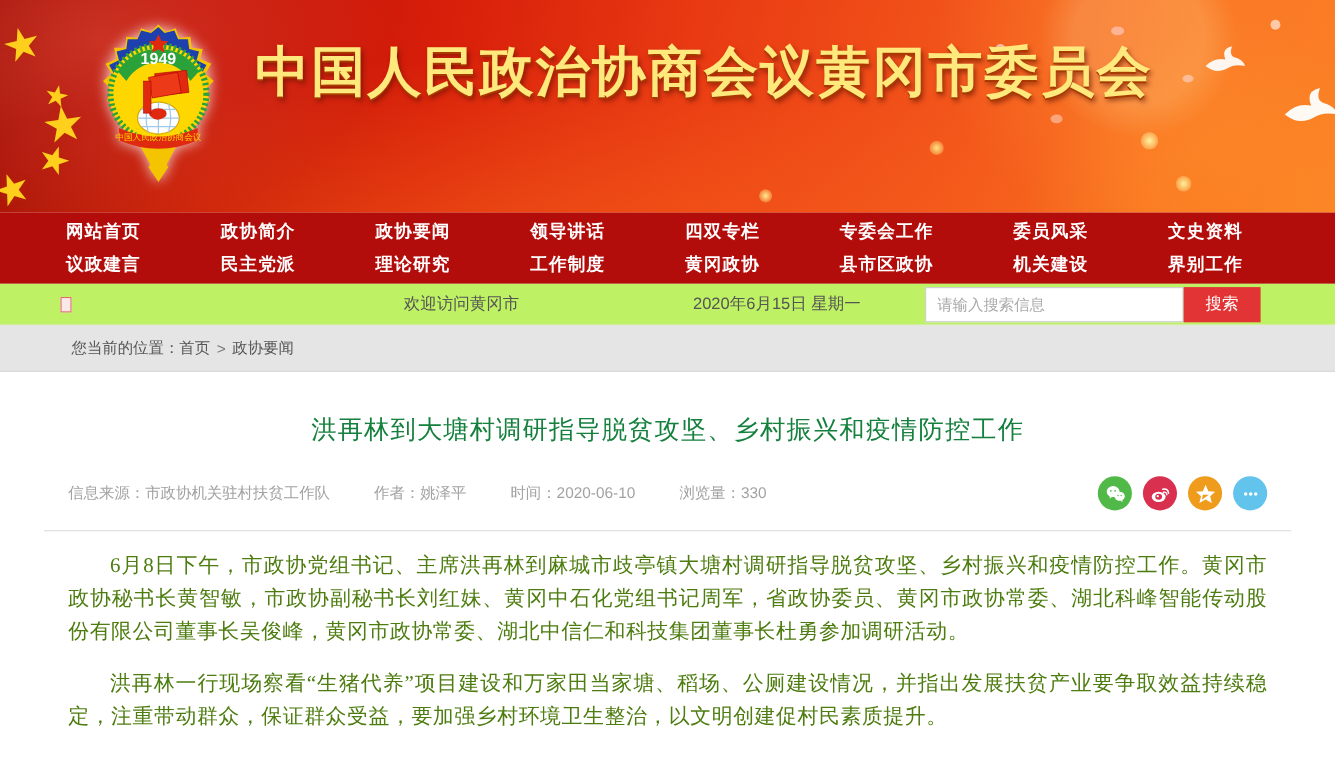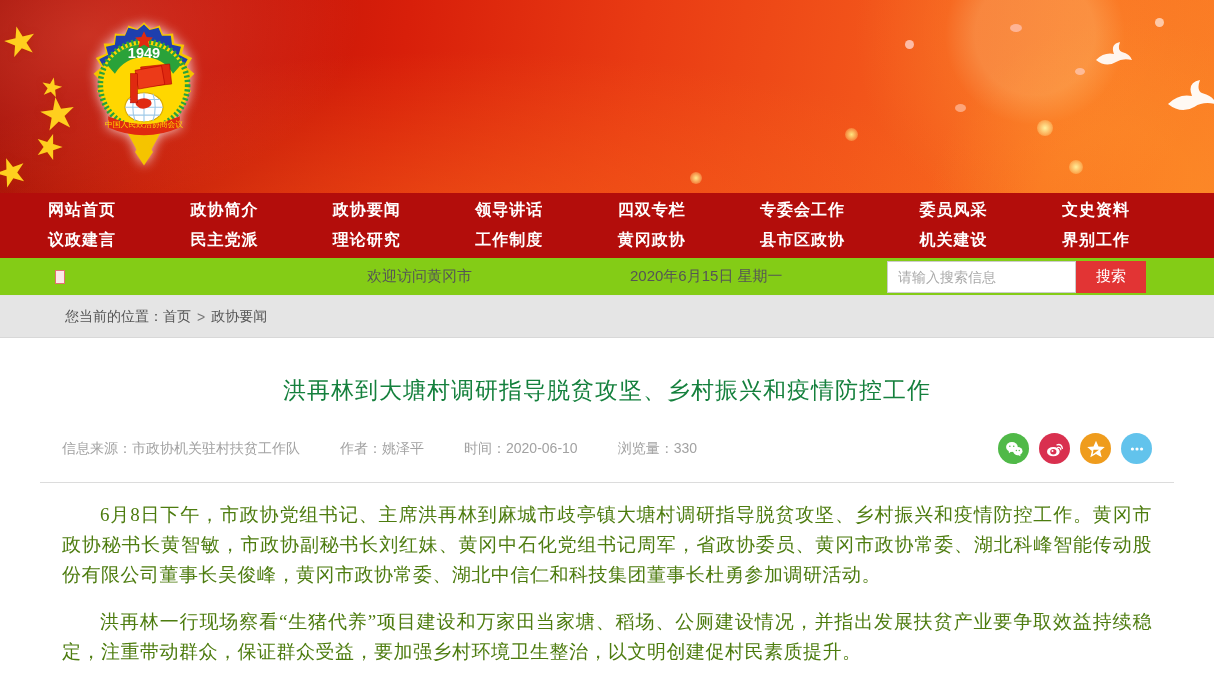--- a/index.html
+++ b/index.html
@@ -26,34 +26,34 @@
 
   .banner-text { position:absolute; left:232px; top:33px; }
   .banner-title { font-size:49px; font-weight:bold; letter-spacing:2px; color:#ffe87c;
     text-shadow: 0 2px 0 #a83a00, 2px 3px 5px rgba(90,15,0,.6); white-space:nowrap; }
   .banner-sub { margin-top:16px; font-family:"Liberation Serif","DejaVu Serif",serif;
     font-size:18px; font-weight:bold; letter-spacing:1.2px; color:#f8d96a;
     text-shadow: 1px 1px 2px rgba(90,15,0,.55); white-space:nowrap; }
 
   
   .nav { height:65px; background:#b30d0b; display:flex; align-items:center; }
-  .nav-cols { display:flex; justify-content:space-between; width:100%; padding:0 84px 0 48px; }
+  .nav-cols { display:flex; justify-content:space-between; width:100%; padding:0 84px 0 60px; }
   .nav-col { display:flex; flex-direction:column; row-gap:9px; }
   .nav-link { color:#fff; font-size:16px; font-weight:bold; letter-spacing:1px;
     text-decoration:none; cursor:pointer; white-space:nowrap; }
 
   
-  .infobar { height:38px; background:#84cc16; border-bottom:1px solid #e3e3e3;
+  .infobar { height:38px; background:#bef264; border-bottom:1px solid #e3e3e3;
     display:flex; align-items:center; padding:0 68px 0 55px; }
   .marquee-icon { width:10px; height:14px; border:1px solid #e37070; background:#fbe9e9; flex:0 0 auto; }
   .welcome { margin-left:302px; color:#555; font-size:15px; max-width:112px;
     overflow:hidden; white-space:nowrap; }
   .date { margin-left:158px; color:#555; font-size:15px; white-space:nowrap; }
   .infobar .spacer { flex:1; }
-  .search-input { width:189px; height:32px; border:1px solid #ccc; padding:0 10px;
+  .search-input { width:235px; height:32px; border:1px solid #ccc; padding:0 10px;
     font-size:14px; color:#333; outline:none; }
   .search-input::placeholder { color:#aaa; }
   .search-btn { width:70px; height:32px; background:#e23434; color:#fff; border:none;
     font-size:15px; cursor:pointer; }
 
   
   .breadcrumb { height:42px; display:flex; align-items:center; padding:0 65px;
     font-size:14px; color:#555; border-bottom:1px solid #d8d8d8; background:#e5e5e5; }
   .breadcrumb a { color:#555; text-decoration:none; cursor:pointer; }
   .breadcrumb .sep { margin:0 6px; color:#777; }
@@ -117,20 +117,21 @@
       <rect x="47" y="42" width="26" height="18" transform="rotate(-6 47 42)"></rect>
       <rect x="42" y="45" width="24" height="17" transform="rotate(-10 42 45)" fill="#ec3a18"></rect>
       <rect x="38" y="48" width="6" height="26"></rect>
     </g>
     <path d="M18 86 Q50 100 82 86 L82 96 Q50 110 18 96 Z" fill="#e02a10"></path>
     <text x="50" y="96" text-anchor="middle" font-size="7" fill="#ffd700" font-family="Liberation Sans, sans-serif">中国人民政治协商会议</text>
     <path d="M50 104 L58 118 L50 130 L42 118 Z" fill="#f5c400"></path>
   </svg>
 
   <div class="banner-text">
+    <div class="banner-title">中国人民政治协商会议黄冈市委员会</div>
   </div>
 </div>
 
 <div class="nav">
   <div class="nav-cols">
     <div class="nav-col">
       <a class="nav-link">网站首页</a>
       <a class="nav-link">议政建言</a>
     </div>
     <div class="nav-col">

